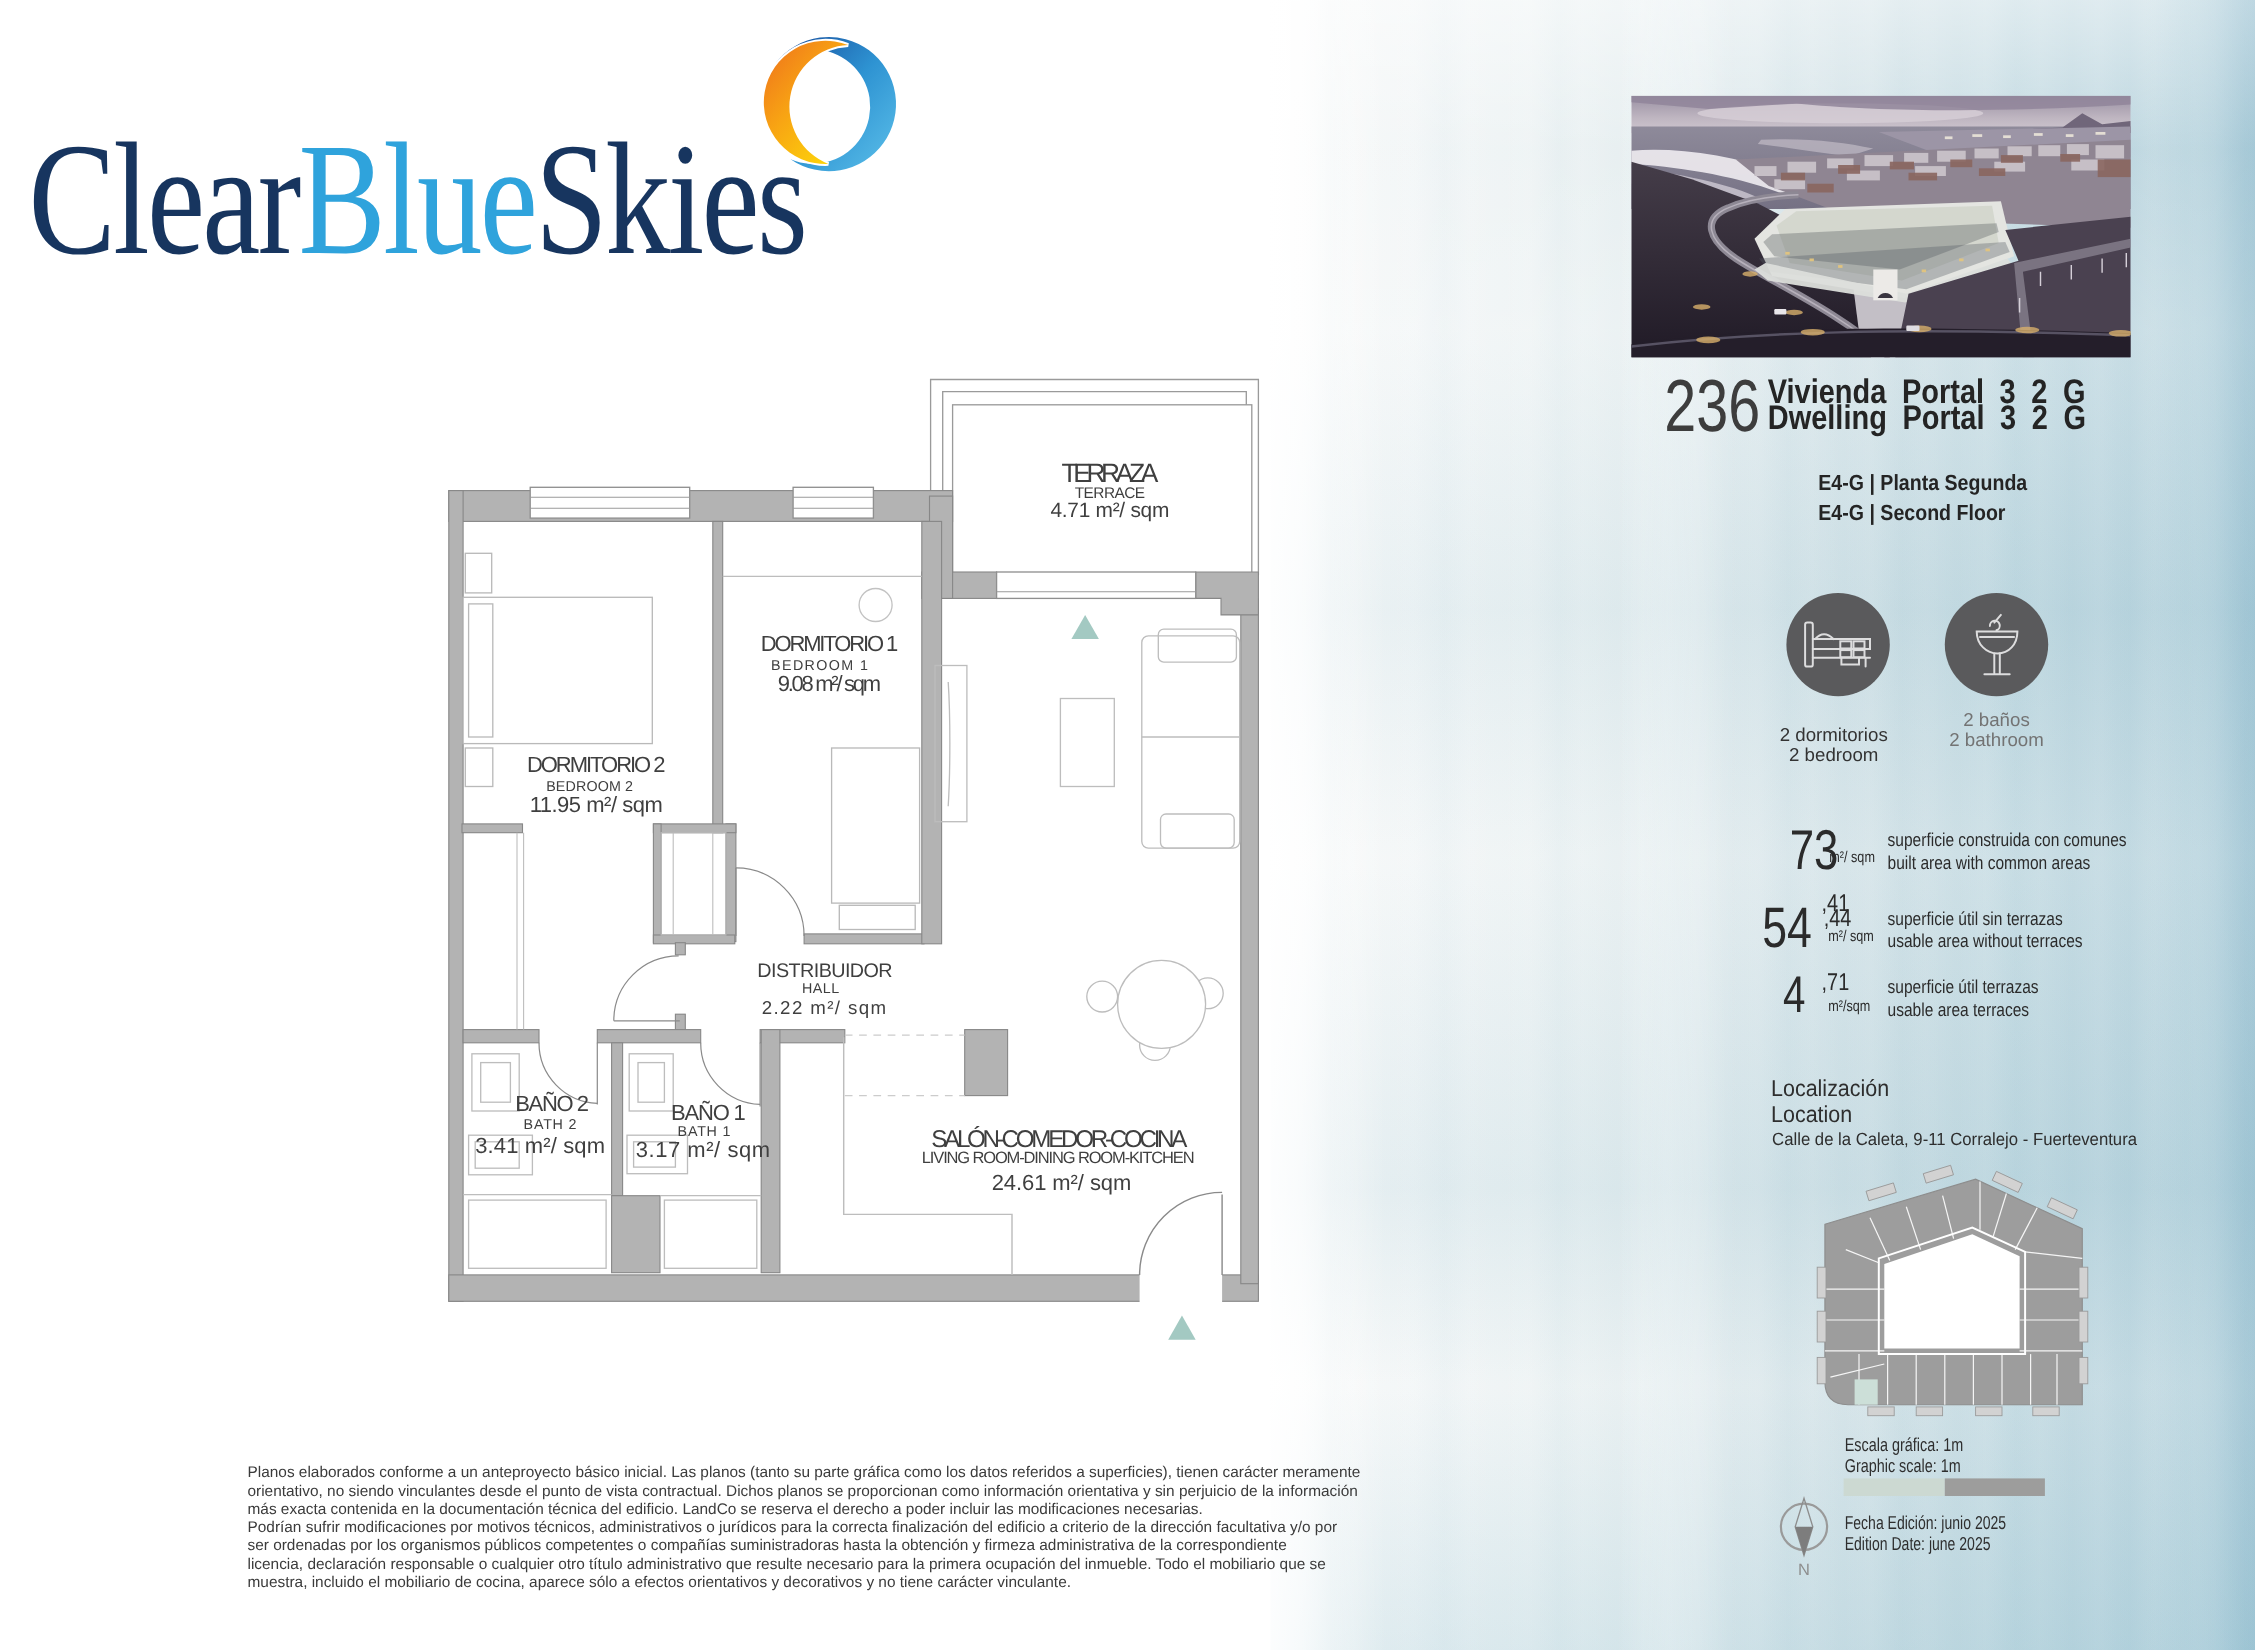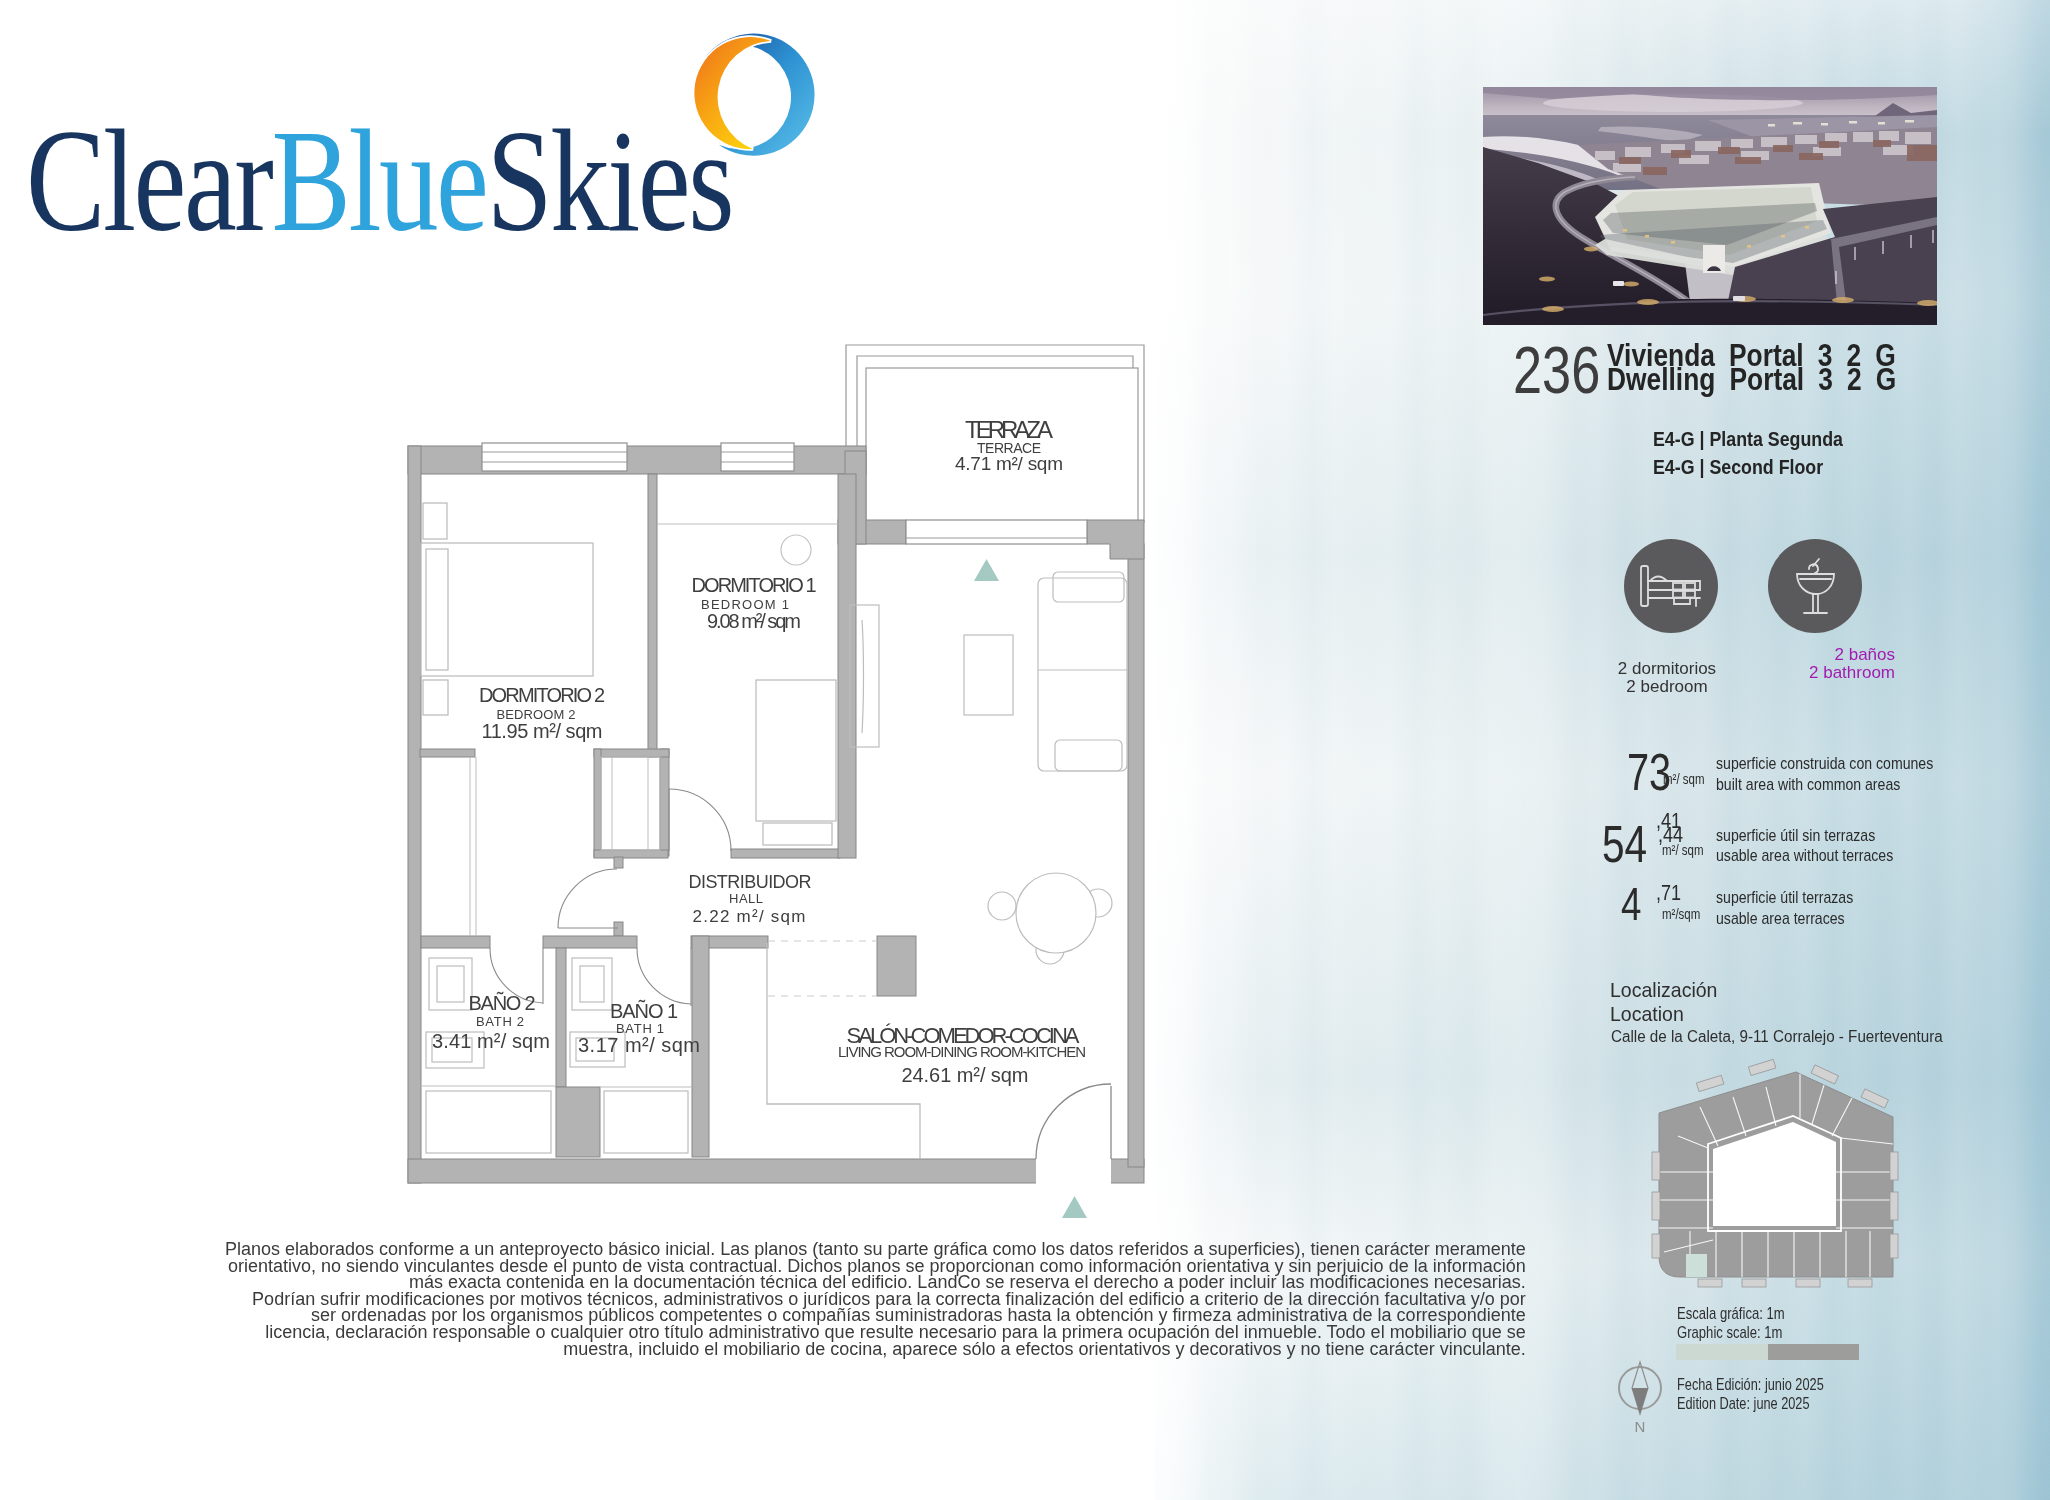--- a/index.html
+++ b/index.html
@@ -505,21 +505,21 @@
 </svg>
 
 <div class="abs" style="left:1513px;top:336px;font-size:67px;line-height:1;color:#3d3d3d;transform:scaleX(0.78);transform-origin:left top;">236</div>
 
 <div class="abs" style="left:1607px;top:344px;font-size:31px;font-weight:bold;color:#242424;line-height:24px;word-spacing:8px;transform:scaleX(0.85);transform-origin:left top;white-space:nowrap;">Vivienda Portal 3 2 G<br>Dwelling Portal 3 2 G</div>
 
 <div class="abs" style="left:1653px;top:425px;font-size:20px;font-weight:bold;color:#242424;line-height:28px;transform:scaleX(0.89);transform-origin:left top;white-space:nowrap;">E4-G | Planta Segunda<br>E4-G | Second Floor</div>
 
 <div class="abs" style="left:1587px;top:646px;width:160px;text-align:center;font-size:17px;line-height:17.5px;color:#333;margin-top:14px;">2 dormitorios<br>2 bedroom</div>
 
-<div class="abs" style="left:1735px;top:646px;width:160px;text-align:right;font-size:17px;line-height:17.5px;color:#a21caf;">2 baños<br>2 bathroom</div>
+<div class="abs" style="left:1735px;top:646px;width:160px;text-align:center;font-size:17px;line-height:17.5px;color:#737373;">2 baños<br>2 bathroom</div>
 
 <div class="abs" style="left:1627px;top:747px;font-size:51px;line-height:1;color:#2b2b2b;transform:scaleX(0.78);transform-origin:left top;">73</div>
 <div class="abs" style="left:1663px;top:772px;font-size:14px;line-height:1;color:#2b2b2b;transform:scaleX(0.82);transform-origin:left top;white-space:nowrap;">m²/ sqm</div>
 <div class="abs" style="left:1716px;top:754px;font-size:17px;color:#2b2b2b;line-height:20.5px;transform:scaleX(0.83);transform-origin:left top;white-space:nowrap;">superficie construida con comunes<br>built area with common areas</div>
 
 <div class="abs" style="left:1602px;top:818px;font-size:52px;line-height:1;color:#2b2b2b;transform:scaleX(0.78);transform-origin:left top;">54</div>
 <div class="abs" style="left:1656px;top:810px;font-size:22px;line-height:1;color:#2b2b2b;transform:scaleX(0.82);transform-origin:left top;">,41</div>
 <div class="abs" style="left:1658px;top:824px;font-size:22px;line-height:1;color:#2b2b2b;transform:scaleX(0.82);transform-origin:left top;">,44</div>
 <div class="abs" style="left:1662px;top:843px;font-size:14px;line-height:1;color:#2b2b2b;transform:scaleX(0.82);transform-origin:left top;white-space:nowrap;">m²/ sqm</div>
 <div class="abs" style="left:1716px;top:826px;font-size:17px;color:#2b2b2b;line-height:20px;transform:scaleX(0.83);transform-origin:left top;white-space:nowrap;">superficie útil sin terrazas<br>usable area without terraces</div>
@@ -529,21 +529,21 @@
 <div class="abs" style="left:1662px;top:907px;font-size:14px;line-height:1;color:#2b2b2b;transform:scaleX(0.82);transform-origin:left top;white-space:nowrap;">m²/sqm</div>
 <div class="abs" style="left:1716px;top:887px;font-size:17px;color:#2b2b2b;line-height:21px;transform:scaleX(0.83);transform-origin:left top;white-space:nowrap;">superficie útil terrazas<br>usable area terraces</div>
 
 <div class="abs" style="left:1610px;top:978px;font-size:21px;color:#2e2e2e;line-height:24px;transform:scaleX(0.93);transform-origin:left top;white-space:nowrap;">Localización<br>Location</div>
 <div class="abs" style="left:1611px;top:1028px;font-size:16px;color:#2e2e2e;transform:scaleX(0.95);transform-origin:left top;white-space:nowrap;">Calle de la Caleta, 9-11 Corralejo - Fuerteventura</div>
 
 <div class="abs" style="left:1677px;top:1304px;font-size:17px;color:#2e2e2e;line-height:19px;transform:scaleX(0.77);transform-origin:left top;white-space:nowrap;">Escala gráfica: 1m<br>Graphic scale: 1m</div>
 
 <div class="abs" style="left:1677px;top:1375px;font-size:17px;color:#2e2e2e;line-height:19px;transform:scaleX(0.75);transform-origin:left top;white-space:nowrap;">Fecha Edición: junio 2025<br>Edition Date: june 2025</div>
 
-<div class="abs" style="left:225px;top:1241px;font-size:18px;color:#3b3b3b;line-height:16.6px;transform:scaleX(1);transform-origin:left top;white-space:nowrap;text-align:right;">
+<div class="abs" style="left:225px;top:1330px;font-size:14px;color:#3b3b3b;line-height:16.6px;transform:scaleX(1);transform-origin:left top;white-space:nowrap;">
 Planos elaborados conforme a un anteproyecto básico inicial. Las planos (tanto su parte gráfica como los datos referidos a superficies), tienen carácter meramente<br>
 orientativo, no siendo vinculantes desde el punto de vista contractual. Dichos planos se proporcionan como información orientativa y sin perjuicio de la información<br>
 más exacta contenida en la documentación técnica del edificio. LandCo se reserva el derecho a poder incluir las modificaciones necesarias.<br>
 Podrían sufrir modificaciones por motivos técnicos, administrativos o jurídicos para la correcta finalización del edificio a criterio de la dirección facultativa y/o por<br>
 ser ordenadas por los organismos públicos competentes o compañías suministradoras hasta la obtención y firmeza administrativa de la correspondiente<br>
 licencia, declaración responsable o cualquier otro título administrativo que resulte necesario para la primera ocupación del inmueble. Todo el mobiliario que se<br>
 muestra, incluido el mobiliario de cocina, aparece sólo a efectos orientativos y decorativos y no tiene carácter vinculante.
 </div>
 
 </body></html>

